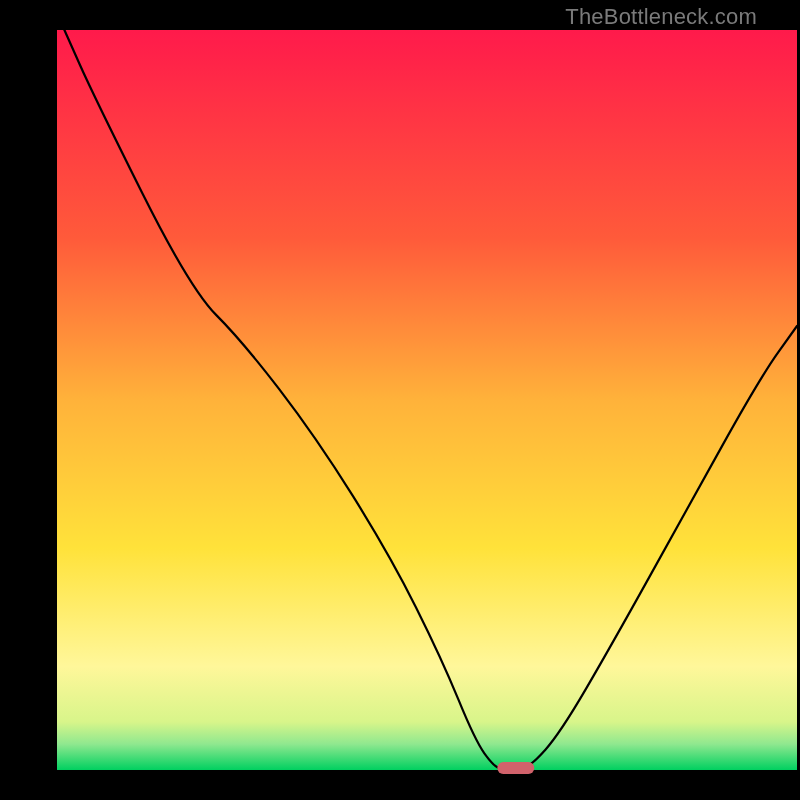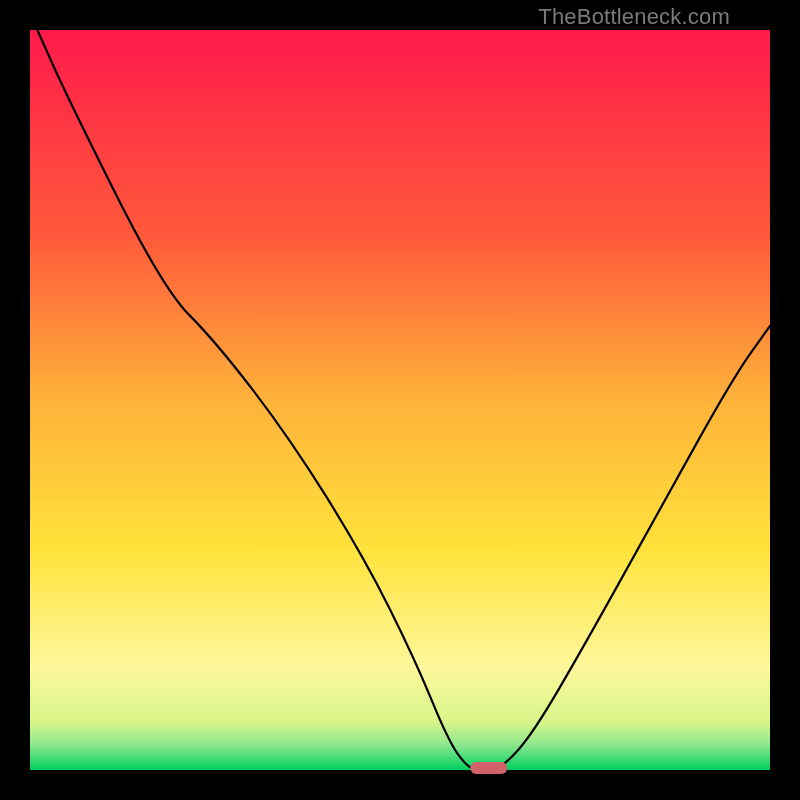--- a/index.html
+++ b/index.html
@@ -8,20 +8,21 @@
     width: 800px;
     height: 800px;
     overflow: hidden;
     background: #000;
     font-family: Arial, Helvetica, sans-serif;
   }
   .chart-wrap {
     position: relative;
     width: 740px;
     height: 800px;
+    padding-left: 27px;
   }
   svg {
     display: block;
   }
   .watermark {
     position: absolute;
     top: 4px;
     right: 10px;
     color: #7a7a7a;
     font-size: 22px;

